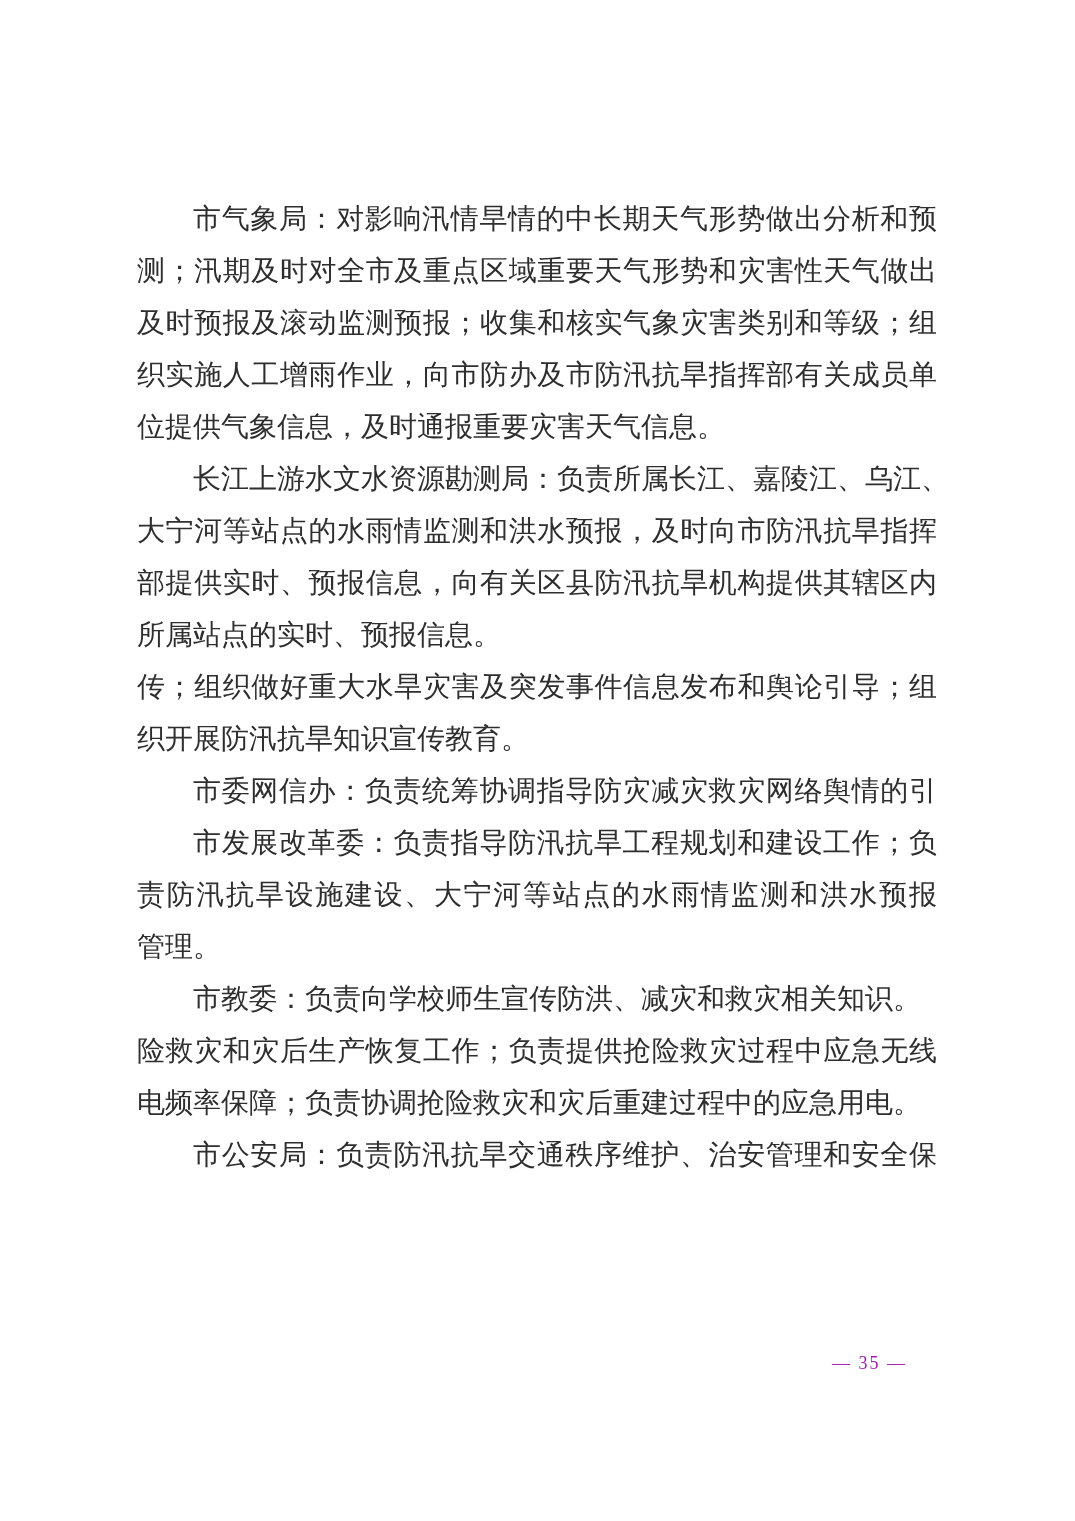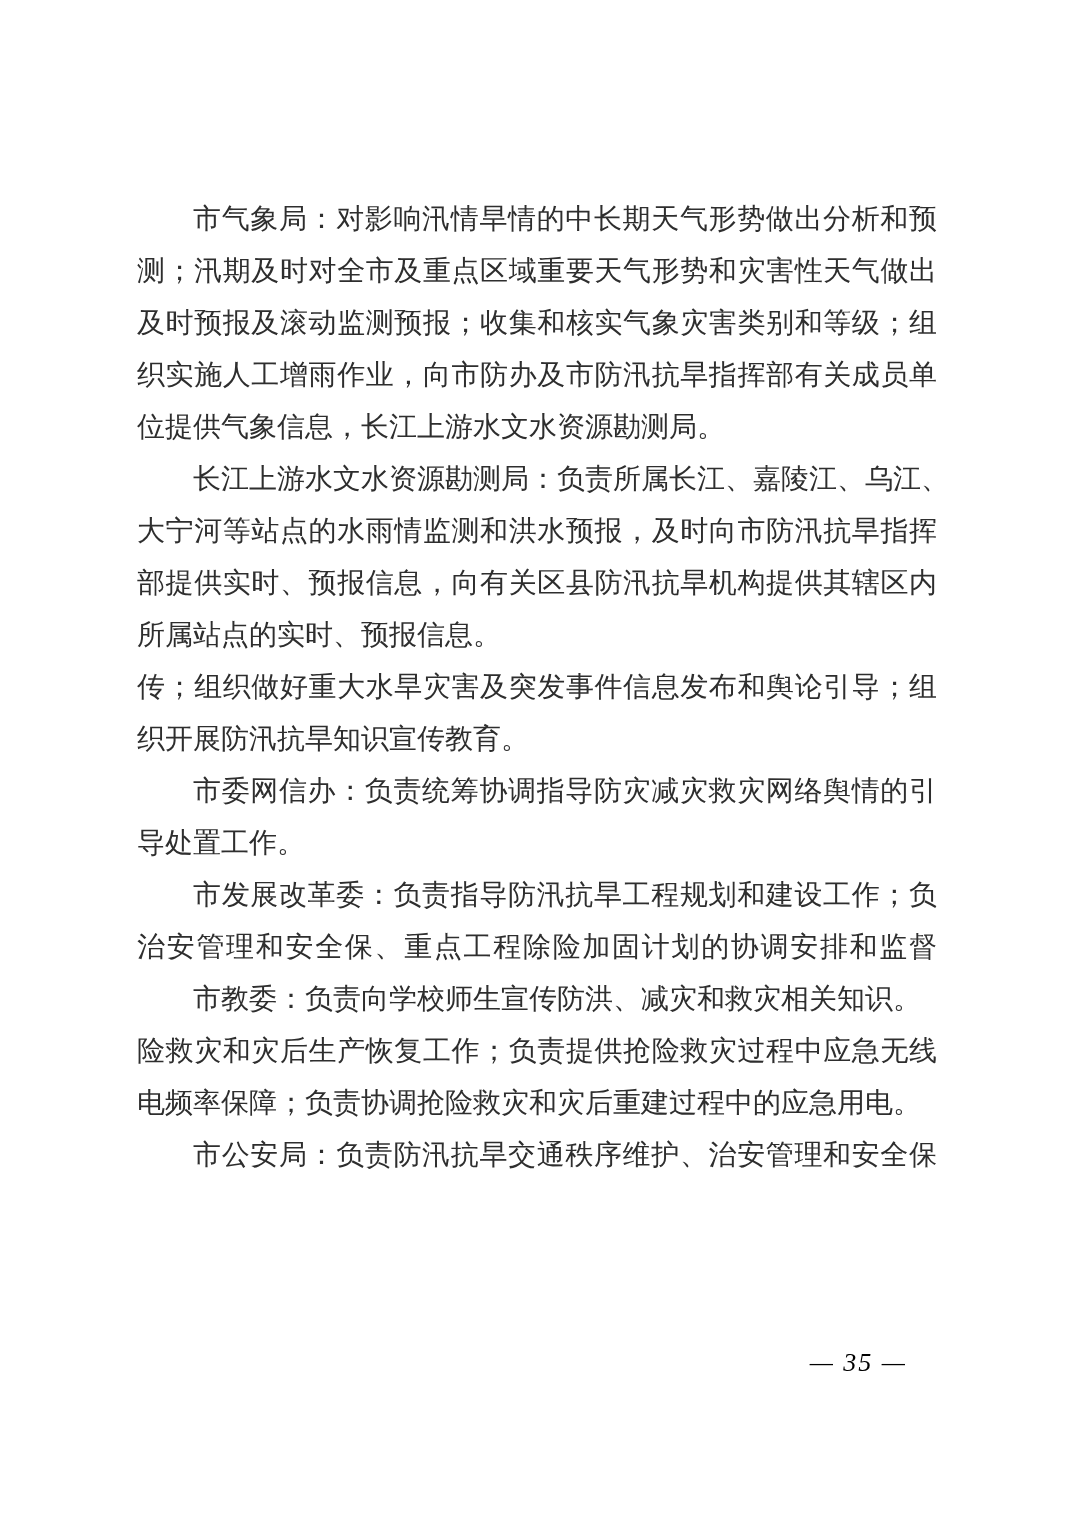--- a/index.html
+++ b/index.html
@@ -39,59 +39,58 @@
     text-align-last: justify;
     text-justify: inter-character;
   }
   .line.indent {
     text-indent: 2em;
   }
   .page-footer {
     position: absolute;
     top: 1345px;
     right: 168px;
-    font-size: 26px;
+    font-size: 18px;
     line-height: 36px;
-    color: #000000;
+    color: #a21caf;
     letter-spacing: 2px;
     white-space: nowrap;
-    font-style: italic;
   }
 </style>
 </head>
 <body>
 
 <div class="page">
 
   <div class="doc-body">
 
   <div class="para">
         <div class="line indent full">市气象局：对影响汛情旱情的中长期天气形势做出分析和预</div>
         <div class="line full">测；汛期及时对全市及重点区域重要天气形势和灾害性天气做出</div>
         <div class="line full">及时预报及滚动监测预报；收集和核实气象灾害类别和等级；组</div>
         <div class="line full">织实施人工增雨作业，向市防办及市防汛抗旱指挥部有关成员单</div>
-        <div class="line">位提供气象信息，长江上游水文水资源勘测局。</div>
+        <div class="line">位提供气象信息，及时通报重要灾害天气信息。</div>
       </div>
       <div class="para">
         <div class="line indent full">长江上游水文水资源勘测局：负责所属长江、嘉陵江、乌江、</div>
         <div class="line full">大宁河等站点的水雨情监测和洪水预报，及时向市防汛抗旱指挥</div>
         <div class="line full">部提供实时、预报信息，向有关区县防汛抗旱机构提供其辖区内</div>
         <div class="line">所属站点的实时、预报信息。</div>
       </div>
       <div class="para">
         <div class="line full">传；组织做好重大水旱灾害及突发事件信息发布和舆论引导；组</div>
         <div class="line">织开展防汛抗旱知识宣传教育。</div>
       </div>
       <div class="para">
         <div class="line indent full">市委网信办：负责统筹协调指导防灾减灾救灾网络舆情的引</div>
-        <div class="line">导处置工作。</div>
       </div>
       <div class="para">
         <div class="line indent full">市发展改革委：负责指导防汛抗旱工程规划和建设工作；负</div>
-        <div class="line full">治安管理和安全保、重点工程除险加固计划的协调安排和监督</div>
+        <div class="line full">责防汛抗旱设施建设、大宁河等站点的水雨情监测和洪水预报</div>
+        <div class="line">管理。</div>
       </div>
       <div class="para">
         <div class="line indent">市教委：负责向学校师生宣传防洪、减灾和救灾相关知识。</div>
       </div>
       <div class="para">
         <div class="line full">险救灾和灾后生产恢复工作；负责提供抢险救灾过程中应急无线</div>
         <div class="line">电频率保障；负责协调抢险救灾和灾后重建过程中的应急用电。</div>
       </div>
       <div class="para">
         <div class="line indent full">市公安局：负责防汛抗旱交通秩序维护、治安管理和安全保</div>

